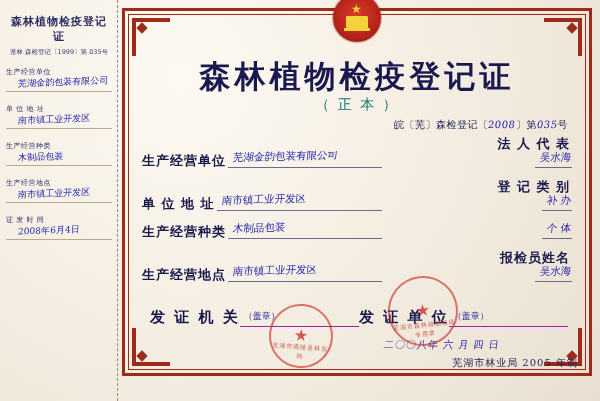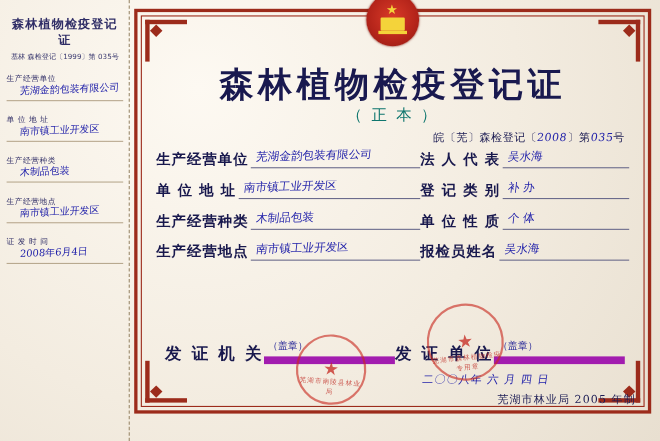--- a/index.html
+++ b/index.html
@@ -219,21 +219,21 @@
   .field-row {
     display: flex;
     margin-bottom: 11px;
     align-items: flex-end;
   }
   .fcol {
     display: flex;
     align-items: flex-end;
   }
   .fcol.left { width: 240px; }
-  .fcol.right { width: 190px; }
+  .fcol.right { width: 190px; flex-direction: column; }
   .flabel {
     font-family: "DejaVu Serif", serif;
     font-size: 13px;
     font-weight: bold;
     color: #18184d;
     letter-spacing: 1px;
     white-space: nowrap;
     line-height: 15px;
   }
   .flabel.colon { margin-right: 2px; }
@@ -266,21 +266,21 @@
   #issue .blabel {
     font-family: "DejaVu Serif", serif;
     font-size: 15px;
     font-weight: bold;
     color: #18184d;
     letter-spacing: 2px;
     white-space: nowrap;
   }
   #issue .bvalue {
     flex: 1;
-    border-bottom: 7px solid #a21caf;
+    border-bottom: 1px solid #a21caf;
     min-height: 16px;
     padding-left: 4px;
     font-size: 9px;
     color: #2a2a99;
     font-family: Liberation Mono, monospace;
   }
 
   #issue-date {
     position: absolute;
     left: 262px;
@@ -429,21 +429,20 @@
           <div class="fvalue"><span>补 办</span></div>
         </div>
       </div>
 
       <div class="field-row">
         <div class="fcol left">
           <div class="flabel colon">生产经营种类</div>
           <div class="fvalue"><span>木制品包装</span></div>
         </div>
         <div class="fcol right">
-          <div class="flabel colon">单 位 性 质</div>
           <div class="fvalue"><span>个 体</span></div>
         </div>
       </div>
 
       <div class="field-row">
         <div class="fcol left">
           <div class="flabel colon">生产经营地点</div>
           <div class="fvalue"><span>南市镇工业开发区</span></div>
         </div>
         <div class="fcol right">

